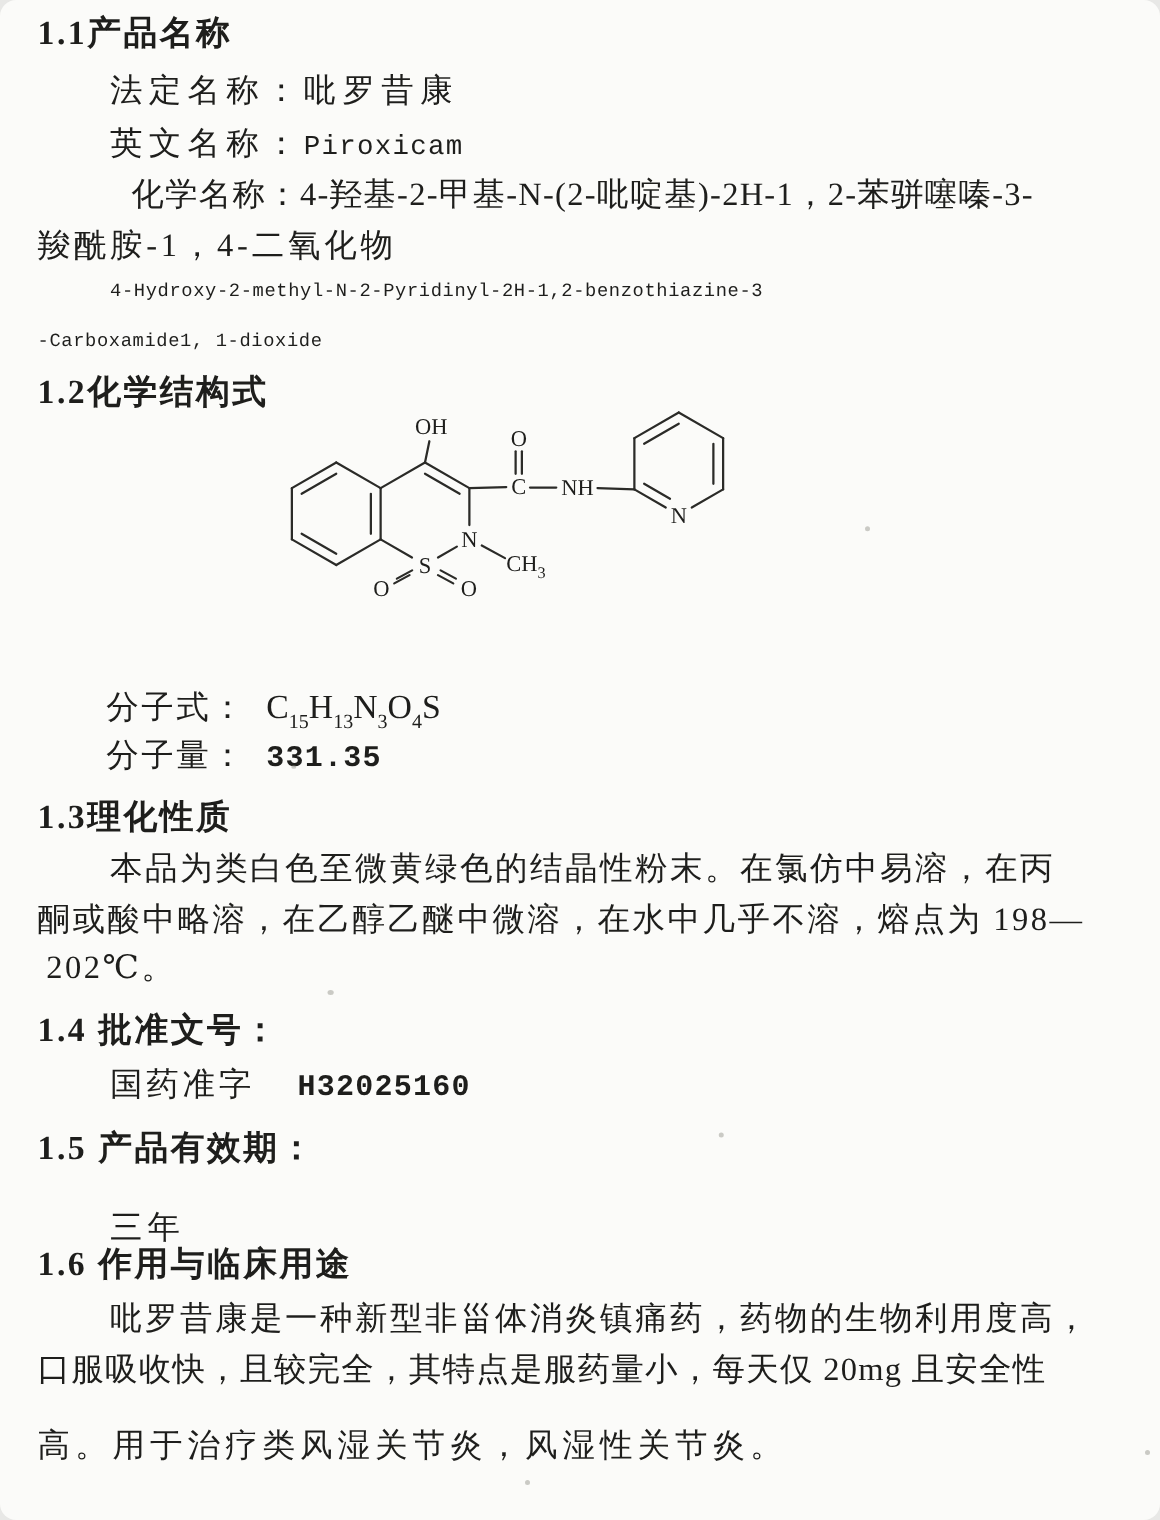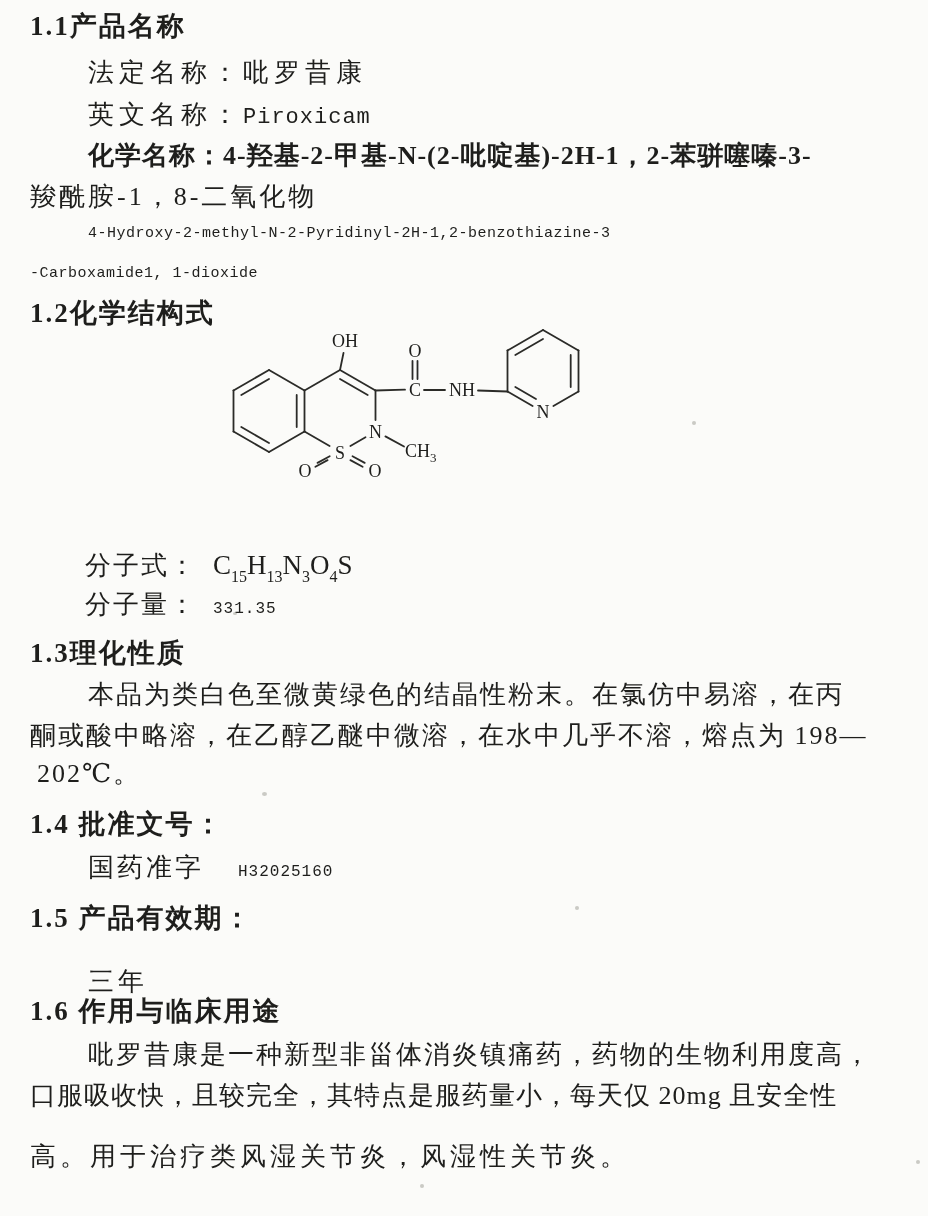--- a/index.html
+++ b/index.html
@@ -4,54 +4,55 @@
 <style>
   * { margin:0; padding:0; box-sizing:border-box; }
   html,body { background:#e8e8e6; }
   .page {
     position:relative;
     width:928px; height:1216px;
     background:#fbfbf9;
     overflow:hidden;
     font-family:"Liberation Serif","DejaVu Serif",serif;
     color:#1e1e1c;
+    border-radius:13px;
   }
   .line { position:absolute; white-space:nowrap; line-height:1.25; }
   .h { font-size:27px; font-weight:700; letter-spacing:2px; }
   .t { font-size:26px; }
   .mono { font-family:"Liberation Mono","DejaVu Sans Mono",monospace; }
   .sp1 { letter-spacing:1px; }
   .sp2 { letter-spacing:2px; }
   .sp3 { letter-spacing:3px; }
   .sp4 { letter-spacing:4px;margin-top:24px; }
   .sp5 { letter-spacing:5px; }
   .en-big { font-size:15px; letter-spacing:0.5px; }
   .en-name { font-size:22px; letter-spacing:1px; }
-  .num { font-size:16px; letter-spacing:1px; }
+  .num { font-size:24px; letter-spacing:1px;font-weight:bold; }
   .formula-box sub { font-size:16px; letter-spacing:0; position:relative; top:2px; }
   .formula-box { font-size:27px; letter-spacing:0; margin-left:16px; }
   .gap-val { margin-left:34px; }
   .struct { position:absolute; left:212px; top:320px; }
   .struct line { stroke:#2b2b28; stroke-width:1.8; stroke-linecap:round; }
   .struct text { fill:#1e1e1c; font-family:"Liberation Serif","DejaVu Serif",serif; font-size:18px; }
   .speck { position:absolute; background:#8d8d86; border-radius:50%; opacity:.45; }
 </style>
 </head>
 <body>
 
 <div class="page">
 
   <div class="line h" style="left:30px; top:10px;">1.1产品名称</div>
 
   <div class="line t sp5" style="left:88px; top:57px;"><span>法定名称：</span><span>吡罗昔康</span></div>
 
   <div class="line t" style="left:88px; top:99px;"><span class="sp5">英文名称：</span><span class="mono en-name">Piroxicam</span></div>
 
-  <div class="line t sp1" style="left:88px; top:140px;font-weight:bold;">化学名称：4-羟基-2-甲基-N-(2-吡啶基)-2H-1，2-苯骈噻嗪-3-</div>
-  <div class="line t sp3" style="left:30px; top:181px;">羧酰胺-1，8-二氧化物</div>
+  <div class="line t sp1" style="left:105px; top:140px;">化学名称：4-羟基-2-甲基-N-(2-吡啶基)-2H-1，2-苯骈噻嗪-3-</div>
+  <div class="line t sp3" style="left:30px; top:181px;">羧酰胺-1，4-二氧化物</div>
 
   <div class="line mono en-big" style="left:88px; top:225px;">4-Hydroxy-2-methyl-N-2-Pyridinyl-2H-1,2-benzothiazine-3</div>
   <div class="line mono en-big" style="left:30px; top:265px;">-Carboxamide1, 1-dioxide</div>
 
   <div class="line h" style="left:30px; top:297px;">1.2化学结构式</div>
 
   <svg class="struct" width="400" height="190" viewBox="0 0 400 190">
     <g>
       <line x1="57" y1="50" x2="21.5" y2="70.5"></line>
       <line x1="21.5" y1="70.5" x2="21.5" y2="111.5"></line>

